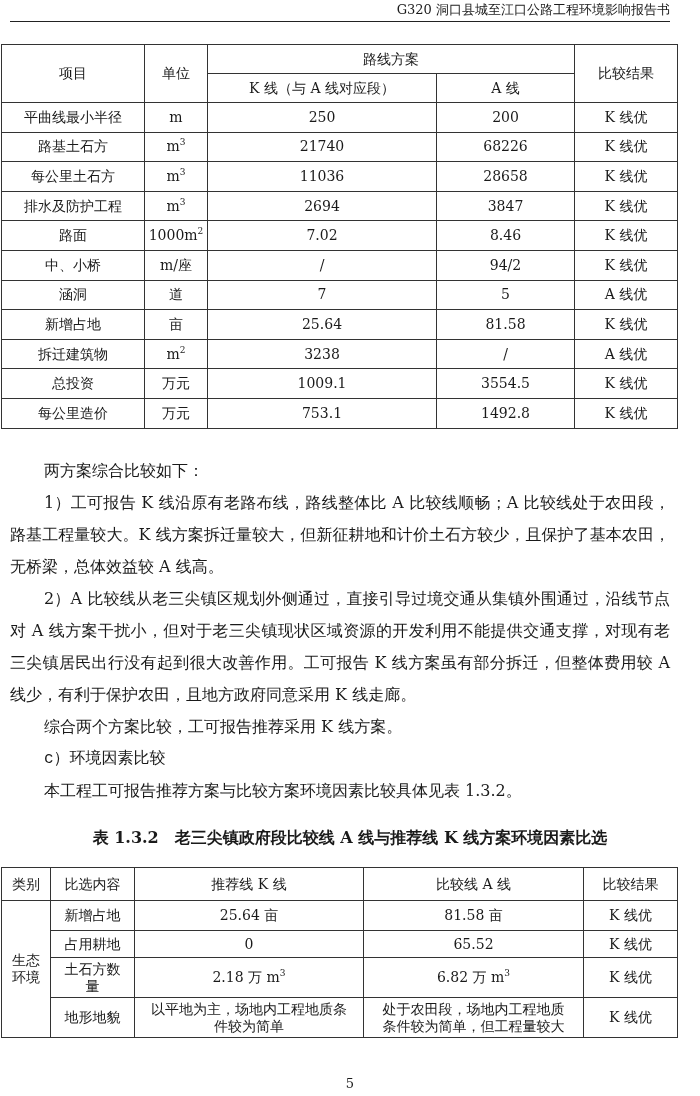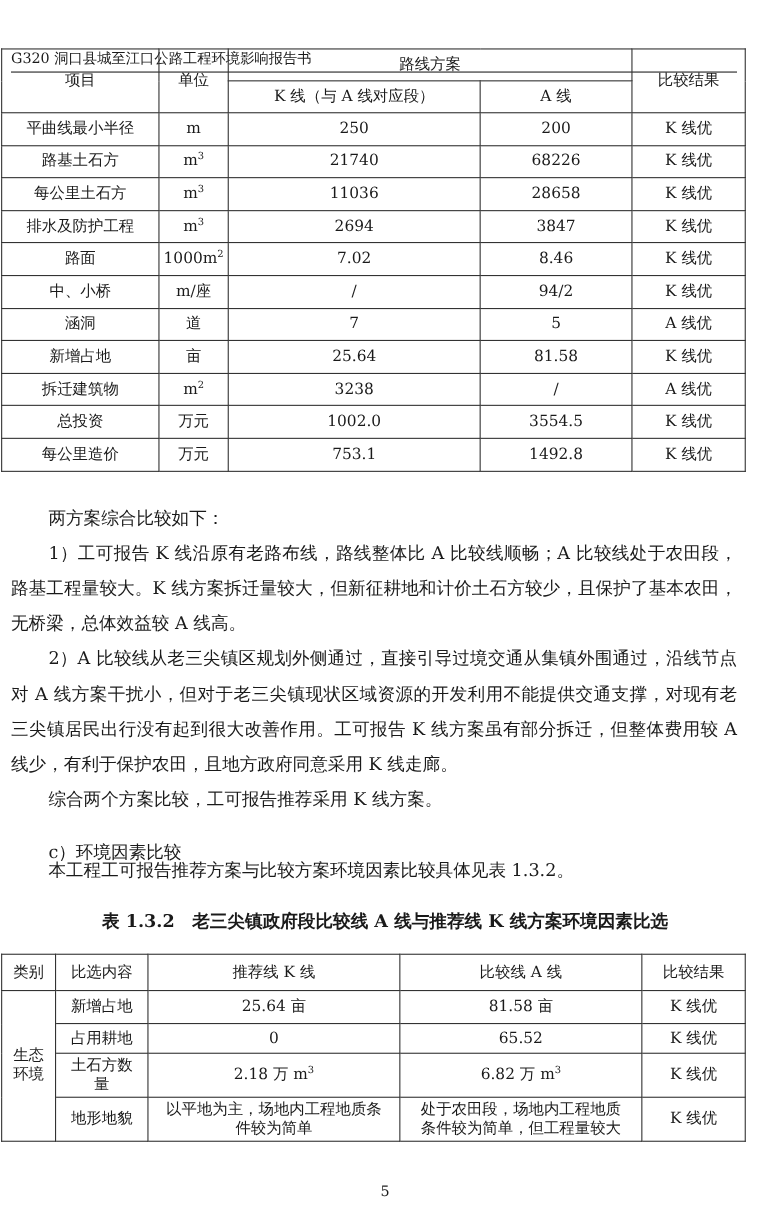--- a/index.html
+++ b/index.html
@@ -4,21 +4,21 @@
 <style>
   html, body { margin: 0; padding: 0; background: #ffffff; }
   body {
     width: 700px; height: 1096px; position: relative; overflow: hidden;
     font-family: "DejaVu Serif", "Liberation Serif", serif;
     color: #1a1a1a;
   }
   .page-header {
     position: absolute; left: 10px; top: 0; width: 660px; height: 21px;
     border-bottom: 1.5px solid #222;
-    font-size: 13px; line-height: 20px; margin-top: 44px;
+    text-align: right; font-size: 13px; line-height: 20px;
   }
   table { border-collapse: collapse; position: absolute; table-layout: fixed; }
   td, th {
     border: 1px solid #333; text-align: center; vertical-align: middle;
     font-weight: normal; padding: 0; font-size: 14px; line-height: 17px;
   }
   #t1 { left: 1px; top: 44px; width: 676px; }
   #t1 .hrow { height: 29px; }
   #t1 .drow { height: 29.6px; }
   #t2 { left: 1px; top: 867px; width: 676px; border-radius: 19px; }
@@ -125,39 +125,39 @@
       <tr class="drow">
         <td><span>拆迁建筑物</span></td>
         <td><span>m</span><sup>2</sup></td>
         <td><span>3238</span></td>
         <td><span>/</span></td>
         <td><span>A 线优</span></td>
       </tr>
       <tr class="drow">
         <td><span>总投资</span></td>
         <td><span>万元</span><sup></sup></td>
-        <td><span>1002.0</span></td>
+        <td><span>1009.1</span></td>
         <td><span>3554.5</span></td>
         <td><span>K 线优</span></td>
       </tr>
       <tr class="drow">
         <td><span>每公里造价</span></td>
         <td><span>万元</span><sup></sup></td>
         <td><span>753.1</span></td>
         <td><span>1492.8</span></td>
         <td><span>K 线优</span></td>
       </tr>
     </tbody>
 </table>
 
 <p class="para indent" style="top:455px;">两方案综合比较如下：</p>
 <p class="para indent" style="top:487px;">1）工可报告 K 线沿原有老路布线，路线整体比 A 比较线顺畅；A 比较线处于农田段，路基工程量较大。K 线方案拆迁量较大，但新征耕地和计价土石方较少，且保护了基本农田，无桥梁，总体效益较 A 线高。</p>
 <p class="para indent" style="top:583px;">2）A 比较线从老三尖镇区规划外侧通过，直接引导过境交通从集镇外围通过，沿线节点对 A 线方案干扰小，但对于老三尖镇现状区域资源的开发利用不能提供交通支撑，对现有老三尖镇居民出行没有起到很大改善作用。工可报告 K 线方案虽有部分拆迁，但整体费用较 A 线少，有利于保护农田，且地方政府同意采用 K 线走廊。</p>
 <p class="para indent" style="top:711px;">综合两个方案比较，工可报告推荐采用 K 线方案。</p>
-<p class="para indent" style="top:759px;">c）环境因素比较</p>
+<p class="para indent" style="top:743px;font-family:Liberation Mono, monospace;">c）环境因素比较</p>
 <p class="para indent" style="top:775px;">本工程工可报告推荐方案与比较方案环境因素比较具体见表 1.3.2。</p>
 
 <div class="caption">表 1.3.2　老三尖镇政府段比较线 A 线与推荐线 K 线方案环境因素比选</div>
 
 <table id="t2">
   <colgroup>
     <col style="width:49px">
       <col style="width:84px">
       <col style="width:229px">
       <col style="width:220px">

